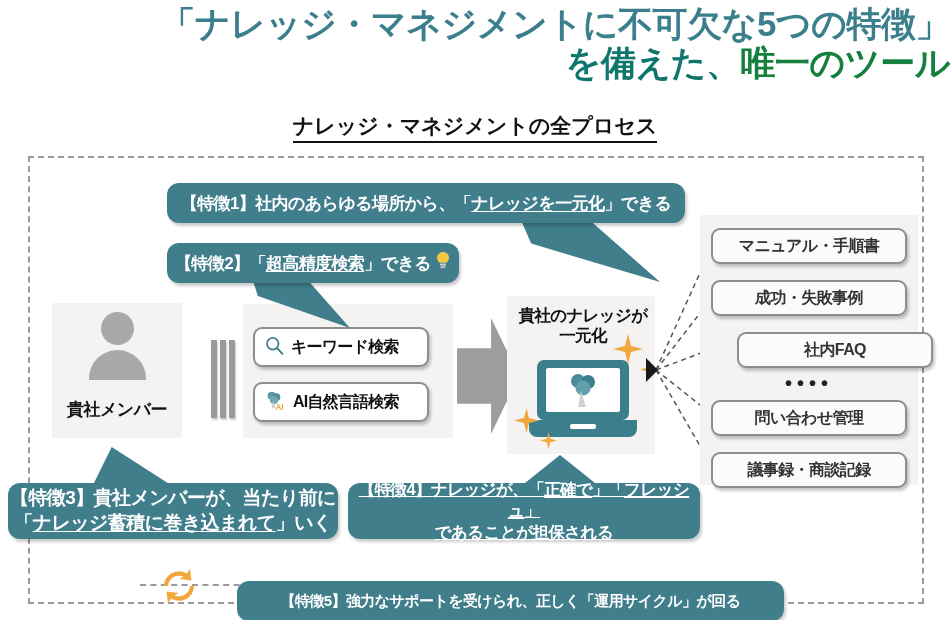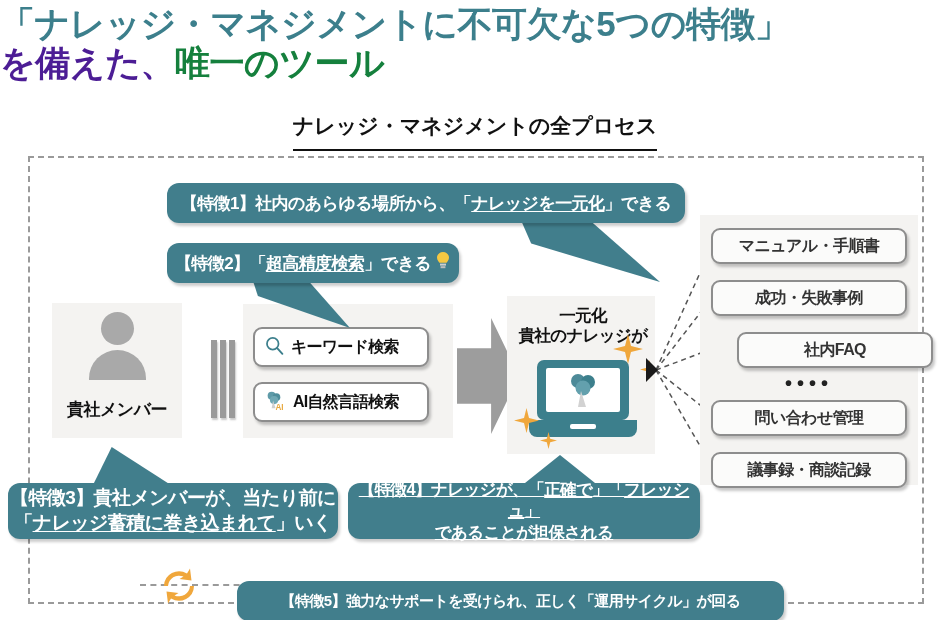--- a/index.html
+++ b/index.html
@@ -7,33 +7,33 @@
     width: 950px; height: 620px;
     background: #ffffff;
     font-family: "Liberation Sans", "DejaVu Sans", sans-serif;
     overflow: hidden;
   }
   #root { position: relative; width: 950px; height: 620px; }
 
   
   .headline {
     position: absolute; left: 0; top: 4px; width: 950px;
-    text-align: left; font-weight: bold; line-height: 1.12;
+    text-align: right; font-weight: bold; line-height: 1.12;
   }
   .hl-line1 { font-size: 35px; letter-spacing: -0.5px; color: #3C7F8C; }
   .hl-line2 { font-size: 35px; letter-spacing: -0.5px; }
-  .hl-black { color: #4c1d95; }
+  .hl-black { color: #0f766e; }
   .hl-teal  { color: #15803d; }
 
   .subtitle {
     position: absolute; left: 0; top: 112px; width: 950px;
     text-align: center; font-size: 21px; font-weight: bold; color: #111;
   }
   .subtitle span {
-    border-bottom: 2.5px solid #111; padding-bottom: 12px;
+    border-bottom: 2.5px solid #111; padding-bottom: 4px;
   }
 
   
   .frame {
     position: absolute; left: 28px; top: 156px;
     width: 896px; height: 448px;
     border: 2px dashed #9a9a9a;
   }
 
   
@@ -236,22 +236,22 @@
         <text x="12" y="22.4" font-size="8.5" font-weight="bold" fill="#E8A93F" font-family="Liberation Sans, sans-serif">AI</text>
       </svg>
     </span>
     <span class="pill-text">AI自然言語検索</span>
   </div>
 
   <div class="big-arrow"></div>
 
   <div class="panel panel-hub"></div>
   <div class="hub-label">
+    <div>貴社のナレッジが</div>
     <div>一元化</div>
-    <div>貴社のナレッジが</div>
   </div>
   <div class="laptop">
     <div class="lid"></div>
     <div class="screen"></div>
     <div class="tree-ico">
       <svg width="32" height="38" viewBox="0 0 32 38">
         <circle cx="11" cy="10" r="7" fill="#4D8A98"></circle>
         <circle cx="21" cy="11" r="7" fill="#3C7F8C"></circle>
         <circle cx="16" cy="17" r="7.5" fill="#63A0AD"></circle>
         <path d="M14 20 L11 36 L19 36 Z" fill="#d2d2d2"></path>

